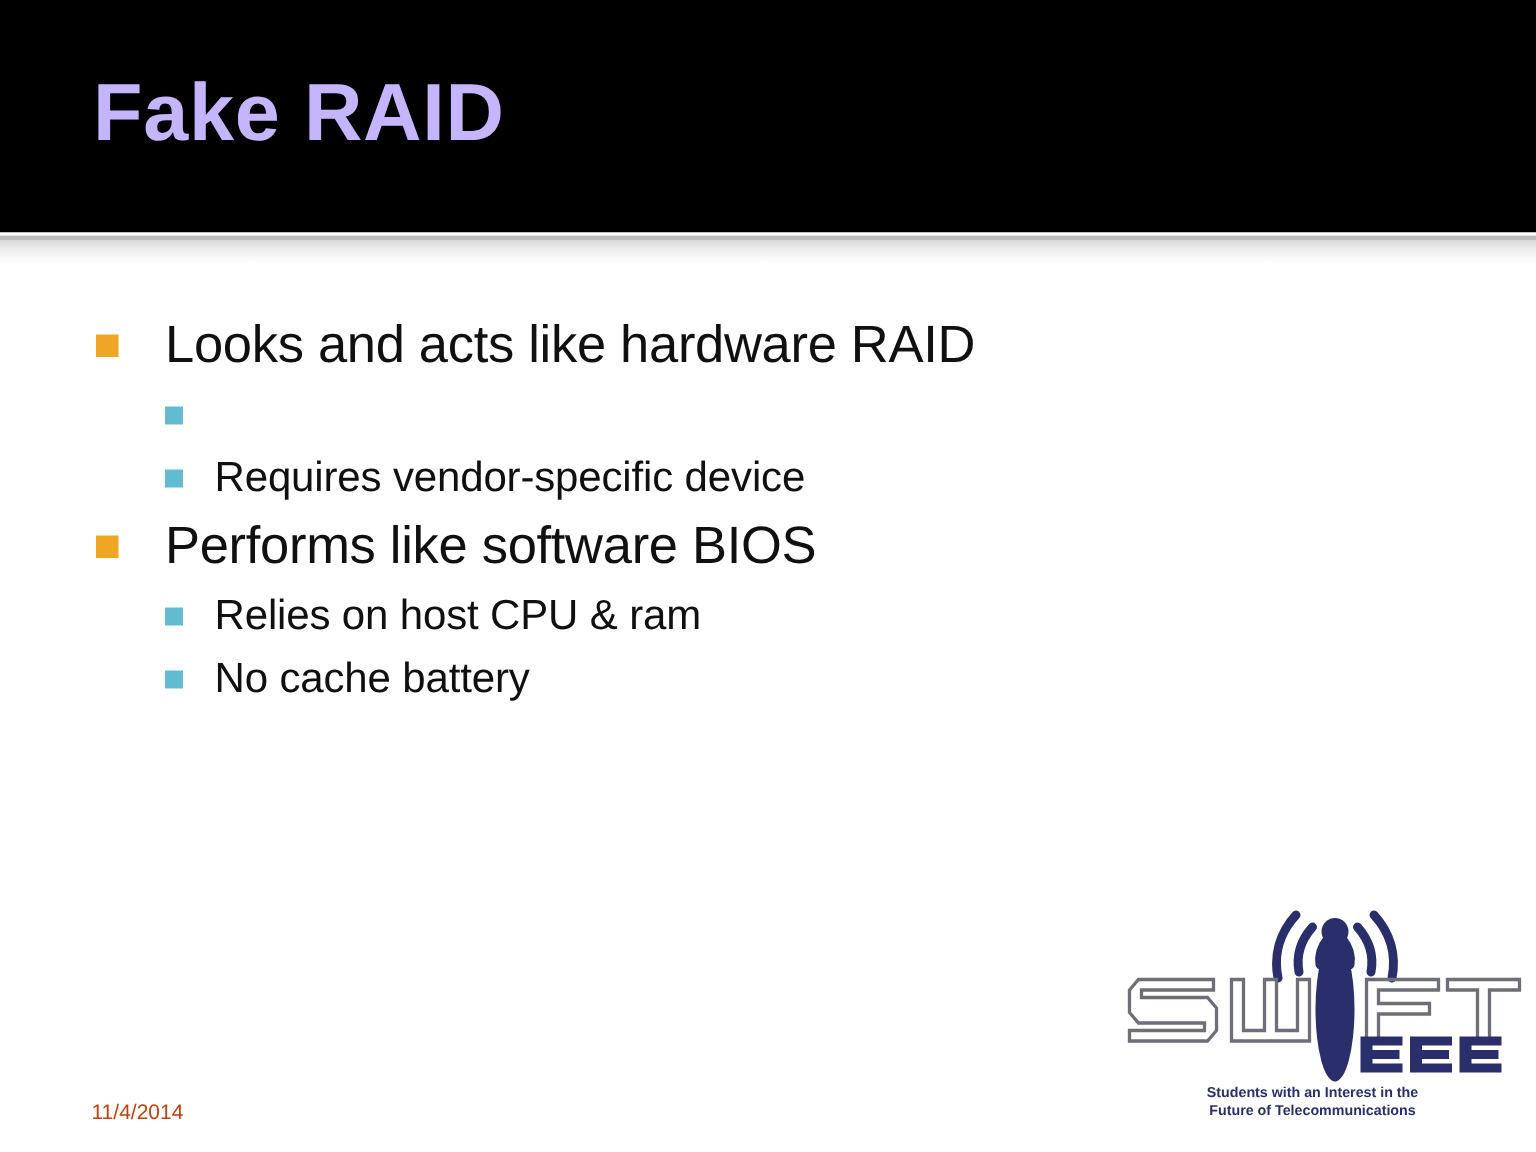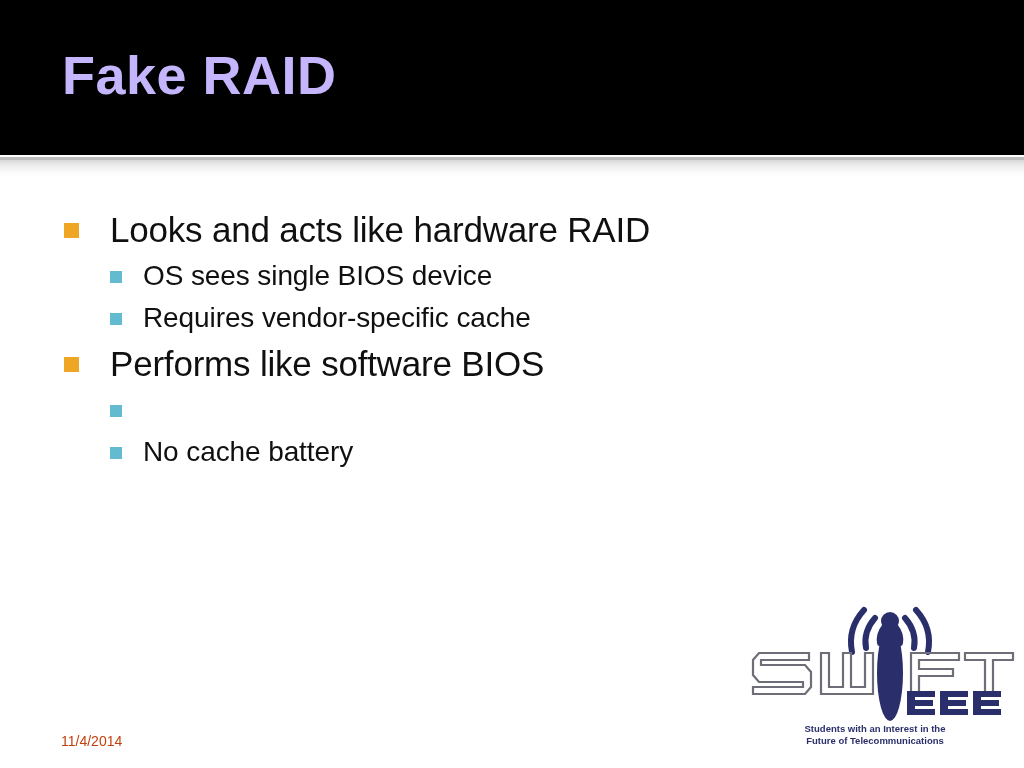--- a/index.html
+++ b/index.html
@@ -163,35 +163,35 @@
 
   <div class="content">
 
     <div class="bullet-row level1">
       <span class="marker lvl1" style="background: rgb(239, 166, 36);"></span>
       <span class="btext lvl1">Looks and acts like hardware RAID</span>
     </div>
 
     <div class="bullet-row level2">
       <span class="marker lvl2" style="background: rgb(99, 187, 208);"></span>
-      <span class="btext lvl2">OS sees single BIOS device</span>
-    </div>
-
-    <div class="bullet-row level2">
-      <span class="marker lvl2" style="background: rgb(99, 187, 208);"></span>
-      <span class="btext lvl2">Requires vendor-specific cache</span>
+    </div>
+
+    <div class="bullet-row level2">
+      <span class="marker lvl2" style="background: rgb(99, 187, 208);"></span>
+      <span class="btext lvl2">Requires vendor-specific device</span>
     </div>
 
     <div class="bullet-row level1">
       <span class="marker lvl1" style="background: rgb(239, 166, 36);"></span>
       <span class="btext lvl1">Performs like software BIOS</span>
     </div>
 
     <div class="bullet-row level2">
       <span class="marker lvl2" style="background: rgb(99, 187, 208);"></span>
+      <span class="btext lvl2">Relies on host CPU &amp; ram</span>
     </div>
 
     <div class="bullet-row level2">
       <span class="marker lvl2" style="background: rgb(99, 187, 208);"></span>
       <span class="btext lvl2">No cache battery</span>
     </div>
 
   </div>
 
   <div class="footer-date">11/4/2014</div>

